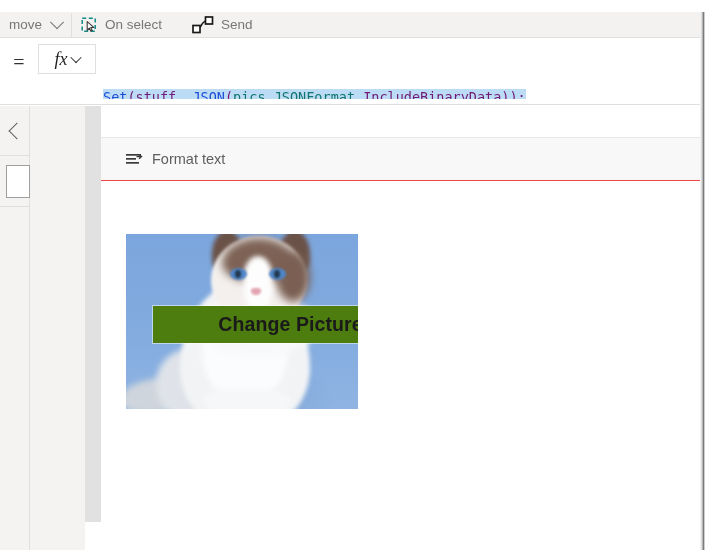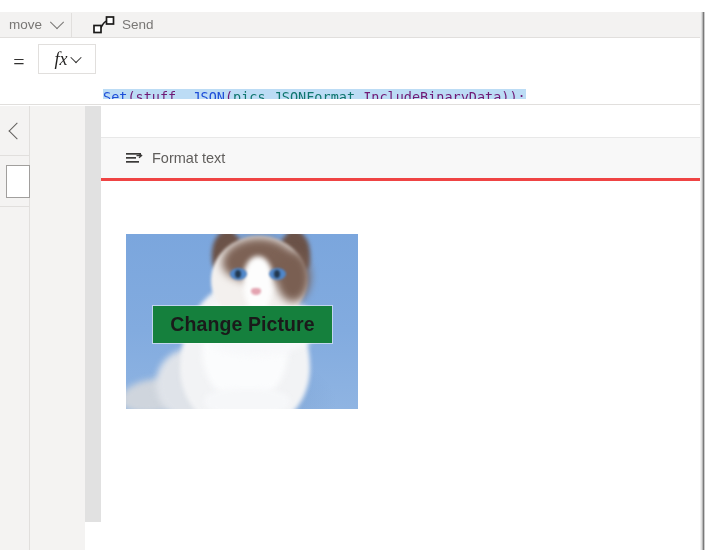--- a/index.html
+++ b/index.html
@@ -145,21 +145,21 @@
   .tok-pun  { color: #701a75; }
 
   
   .fmtbar {
     position: absolute;
     top: 125px; left: 101px;
     width: 599px; height: 44px;
     background: #f8f8f8;
     box-sizing: border-box;
     border-top: 1px solid #e8e8e8;
-    border-bottom: 3px solid #ef4444;
+    border-bottom: 1px solid #ef4444;
     display: flex;
     align-items: center;
     padding-left: 24px;
     gap: 30px;
   }
   .fmt-item {
     display: flex;
     align-items: center;
     gap: 9px;
     color: #605e5c;
@@ -370,29 +370,30 @@
     width: 86px; height: 26px;
     border-radius: 40% 40% 45% 45%;
     background: #f6f7f9;
     filter: blur(2.5px);
   }
 
   .change-pic {
     position: absolute;
     left: 27px; top: 72px;
     width: 179px; height: 37px;
-    background: #15803d;
+    background: #4d7c0f;
     display: flex;
     align-items: center;
     justify-content: center;
     color: #1a1a1a;
     font-size: 19.5px;
     font-weight: 600;
     letter-spacing: 0.1px;
     box-shadow: 0 0 0 1px rgba(255,255,255,0.5);
+    padding-left: 48px;
   }
 
   
   .btn-wrap {
     position: absolute;
     left: 145px; top: 437px;
     width: 113px; height: 36px;
   }
   .sendbtn {
     position: absolute;
@@ -430,20 +431,29 @@
 
   <div class="toolbar">
 
     <div class="tb-item">
       <span class="tb-label">move</span>
       <span class="chev"></span>
     </div>
 
     <div class="tb-sep"></div>
 
+    <div class="tb-item">
+      <span class="ic">
+        <svg width="17" height="16" viewBox="0 0 17 16">
+          <rect x="1.2" y="1.2" width="13" height="13" fill="none" stroke="#0f8a84" stroke-width="1.5" stroke-dasharray="4 2.6"></rect>
+          <path d="M6.2 4.6 L6.2 13.3 L8.3 11.1 L9.7 14.1 L11.2 13.4 L9.8 10.5 L12.8 10.4 Z" fill="#ffffff" stroke="#3b3a39" stroke-width="1.1" stroke-linejoin="round"></path>
+        </svg>
+      </span>
+      <span class="tb-label">On select</span>
+    </div>
 
     <div class="tb-item" style="margin-left:12px">
       <span class="ic">
         <svg width="22" height="18" viewBox="0 0 22 18">
           <path d="M5.5 13 C9 13 9.5 5 14.5 5" fill="none" stroke="#1b1a19" stroke-width="1.6"></path>
           <rect x="1" y="9.5" width="7" height="7" fill="#ffffff" stroke="#1b1a19" stroke-width="1.7"></rect>
           <rect x="13.5" y="1" width="7" height="7" fill="#ffffff" stroke="#1b1a19" stroke-width="1.7"></rect>
         </svg>
       </span>
       <span class="tb-label">Send</span>

